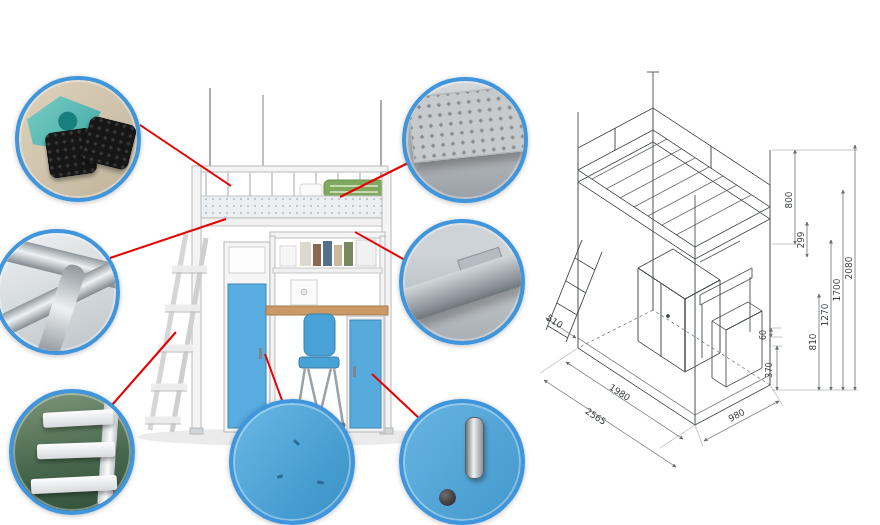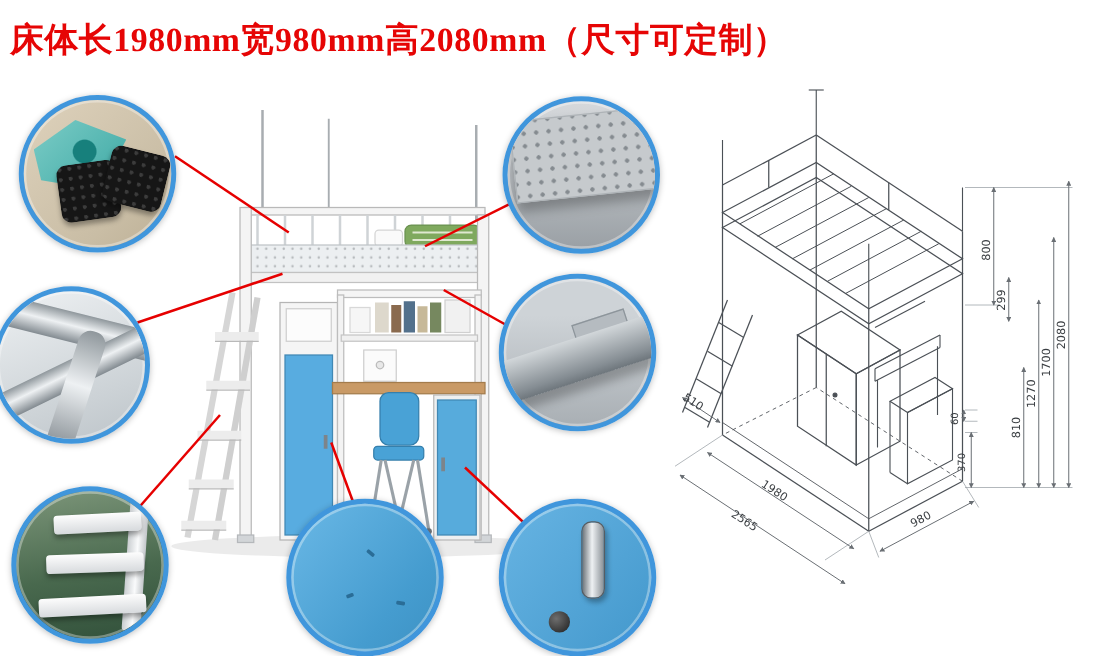--- a/index.html
+++ b/index.html
@@ -55,21 +55,20 @@
     border:1px solid #565d63;box-shadow:2px 3px 4px rgba(0,0,0,.3);}
   .door-screw{left:36px;top:86px;width:17px;height:17px;border-radius:50%;
     background:radial-gradient(circle at 35% 35%,#6e6e6e,#1d1d1d);}
   text{font-family:"DejaVu Sans",sans-serif;}
 </style>
 </head>
 <body>
 
 <div id="page">
 
-  <div id="title">床体长1980mm宽980mm高2080mm（尺寸可定制）</div>
 
   <svg width="880" height="525" viewBox="0 0 880 525">
     <defs>
       <pattern id="perf" width="7" height="7" patternUnits="userSpaceOnUse">
         <circle cx="3" cy="3" r="1" fill="#b6babd"></circle>
       </pattern>
       <marker id="arr" viewBox="0 0 8 8" refX="7" refY="4" markerWidth="5" markerHeight="5" orient="auto-start-reverse">
         <path d="M0,0 L8,4 L0,8 Z" fill="#6a6f74"></path>
       </marker>
     </defs>

